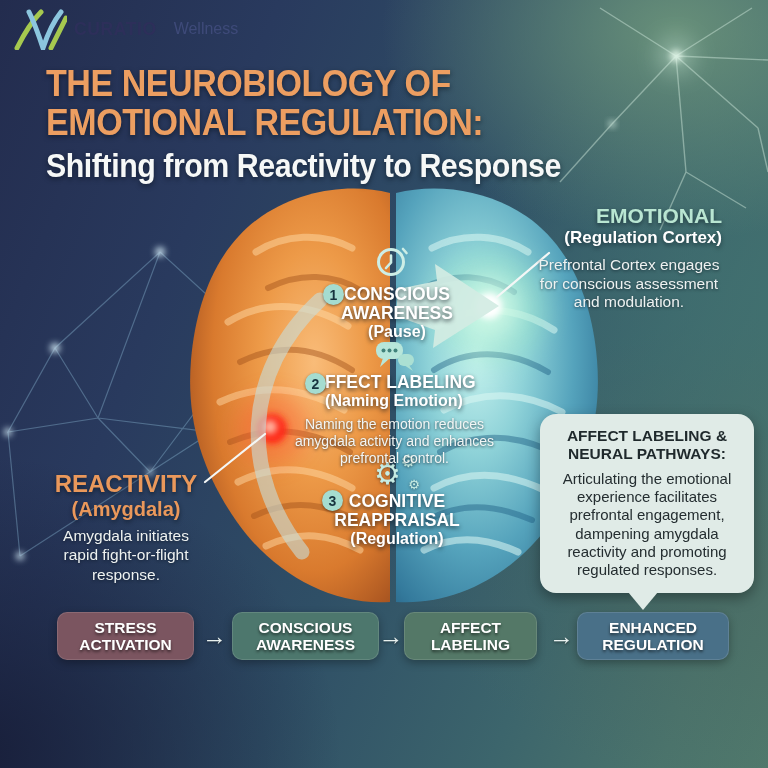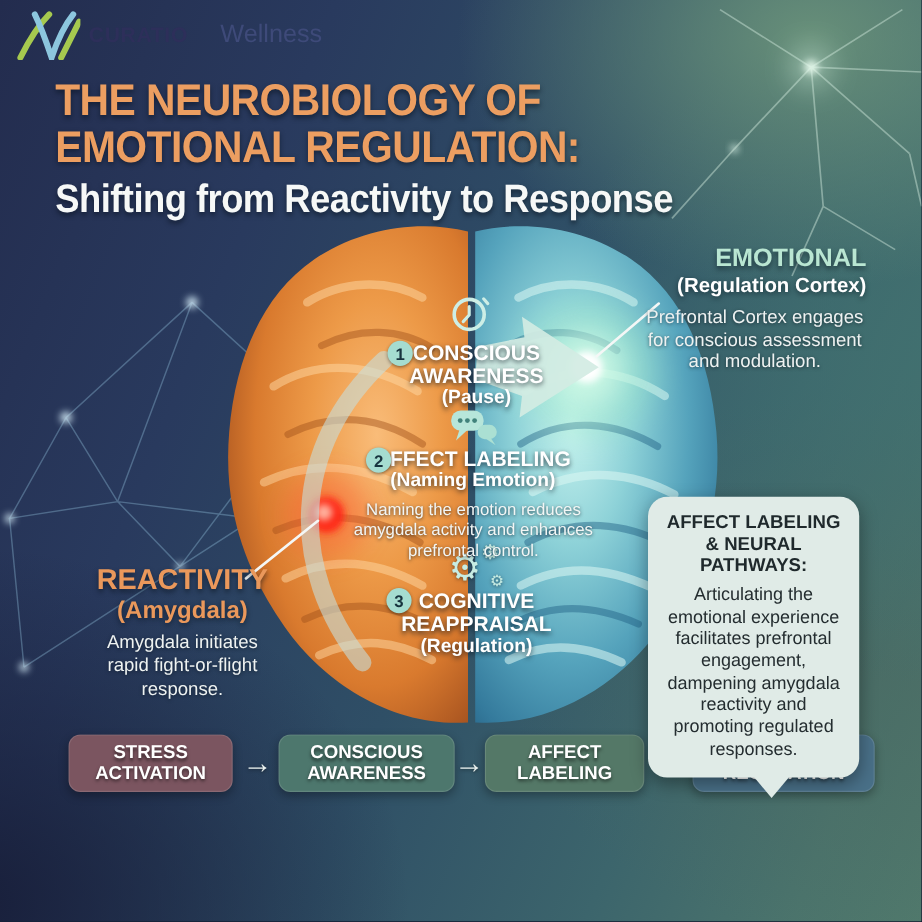--- a/index.html
+++ b/index.html
@@ -13,36 +13,36 @@
       radial-gradient(600px 480px at -4% 98%, rgba(23,29,56,.95), rgba(23,29,56,0) 62%),
       linear-gradient(112deg,#232c4e 0%,#293a5e 26%,#2f4f66 52%,#3c656c 74%,#4b746c 90%,#50796c 100%);
   }
   .abs{position:absolute;}
   svg.art{position:absolute;left:0;top:0;z-index:1;}
   .txt{position:absolute;z-index:3;}
 
   
   .brand{left:13px;top:8px;display:flex;align-items:center;gap:7px;z-index:4;}
   .brand-name{font-size:17.5px;font-weight:bold;letter-spacing:.6px;color:#2d2f5a;}
-  .brand-suffix{font-size:21px;color:#3e4a79;margin-left:20px;}
+  .brand-suffix{font-size:16px;color:#3e4a79;margin-left:10px;}
 
   
   .title-wrap{left:46px;top:64px;transform:scaleX(.92);transform-origin:left top;z-index:3;}
   .title-line{font-size:37px;font-weight:bold;color:#ec9e61;line-height:1.06;letter-spacing:-.5px;
     text-shadow:0 2px 5px rgba(8,16,28,.55);}
   .title-sub{font-size:33px;font-weight:bold;color:#f6f8f7;margin-top:5px;letter-spacing:-.5px;
     text-shadow:0 2px 5px rgba(8,16,28,.6);}
 
   
   .response-block{left:536px;top:204px;width:186px;}
   .response-h{font-size:21px;font-weight:bold;color:#b9e6d2;text-align:right;text-shadow:0 2px 4px rgba(8,18,28,.55);}
   .response-sub{font-size:17px;font-weight:bold;color:#fff;text-align:right;text-shadow:0 2px 4px rgba(8,18,28,.55);}
   .response-body{font-size:15.5px;color:#eef2f1;text-align:center;line-height:1.2;margin-top:8px;
     text-shadow:0 1px 3px rgba(8,18,28,.6);}
-  .reactivity-block{left:72px;top:470px;width:160px;text-align:center;}
+  .reactivity-block{left:46px;top:470px;width:160px;text-align:center;}
   .reactivity-h{font-size:24px;font-weight:bold;color:#ea985b;text-shadow:0 2px 4px rgba(8,18,28,.6);}
   .reactivity-sub{font-size:20px;font-weight:bold;color:#ea985b;text-shadow:0 2px 4px rgba(8,18,28,.6);}
   .reactivity-body{font-size:15.5px;color:#eef2f1;line-height:1.25;margin-top:5px;text-shadow:0 1px 3px rgba(8,18,28,.6);}
 
   
   .step{position:absolute;text-align:center;z-index:3;}
   .step-title{font-size:17.5px;font-weight:bold;color:#fff;line-height:1.08;
     text-shadow:0 2px 4px rgba(8,18,28,.7);}
   .step-sub{font-size:16px;font-weight:bold;color:#fff;text-shadow:0 2px 4px rgba(8,18,28,.7);}
   .step-body{font-size:14px;color:#f2f6f5;line-height:1.22;margin-top:6px;text-shadow:0 1px 3px rgba(8,18,28,.7);}
@@ -58,21 +58,21 @@
   .step3 .num{left:10px;top:-2px;}
   .icon-wrap{position:absolute;z-index:3;}
   .gears{left:374px;top:455px;width:46px;height:38px;color:#c7ece3;font-family:"DejaVu Sans",sans-serif;
     text-shadow:0 1px 3px rgba(8,18,28,.5);}
   .gears span{position:absolute;line-height:1;}
   .g1{font-size:30px;left:0;top:4px;}
   .g2{font-size:17px;right:4px;top:-2px;}
   .g3{font-size:13px;right:0;bottom:2px;}
 
   
-  .callout{left:540px;top:414px;width:176px;z-index:4;background:#e0ebe7;border-radius:16px;
+  .callout{left:540px;top:414px;width:214px;z-index:4;background:#e0ebe7;border-radius:16px;
     padding:13px 10px 14px 10px;box-shadow:0 5px 14px rgba(0,0,0,.35);box-sizing:border-box;}
   .callout:after{content:"";position:absolute;left:88px;bottom:-17px;width:0;height:0;
     border-left:15px solid transparent;border-right:15px solid transparent;border-top:18px solid #e0ebe7;}
   .callout-h{font-size:15.5px;font-weight:bold;color:#1f292c;text-align:center;line-height:1.15;}
   .callout-body{font-size:15px;color:#242d30;text-align:center;line-height:1.22;margin-top:7px;}
 
   
   .flow-box{position:absolute;top:612px;height:48px;border-radius:10px;color:#fff;font-weight:bold;
     font-size:15.5px;display:flex;align-items:center;justify-content:center;text-align:center;
     line-height:1.12;padding:0 8px;box-sizing:border-box;z-index:3;

